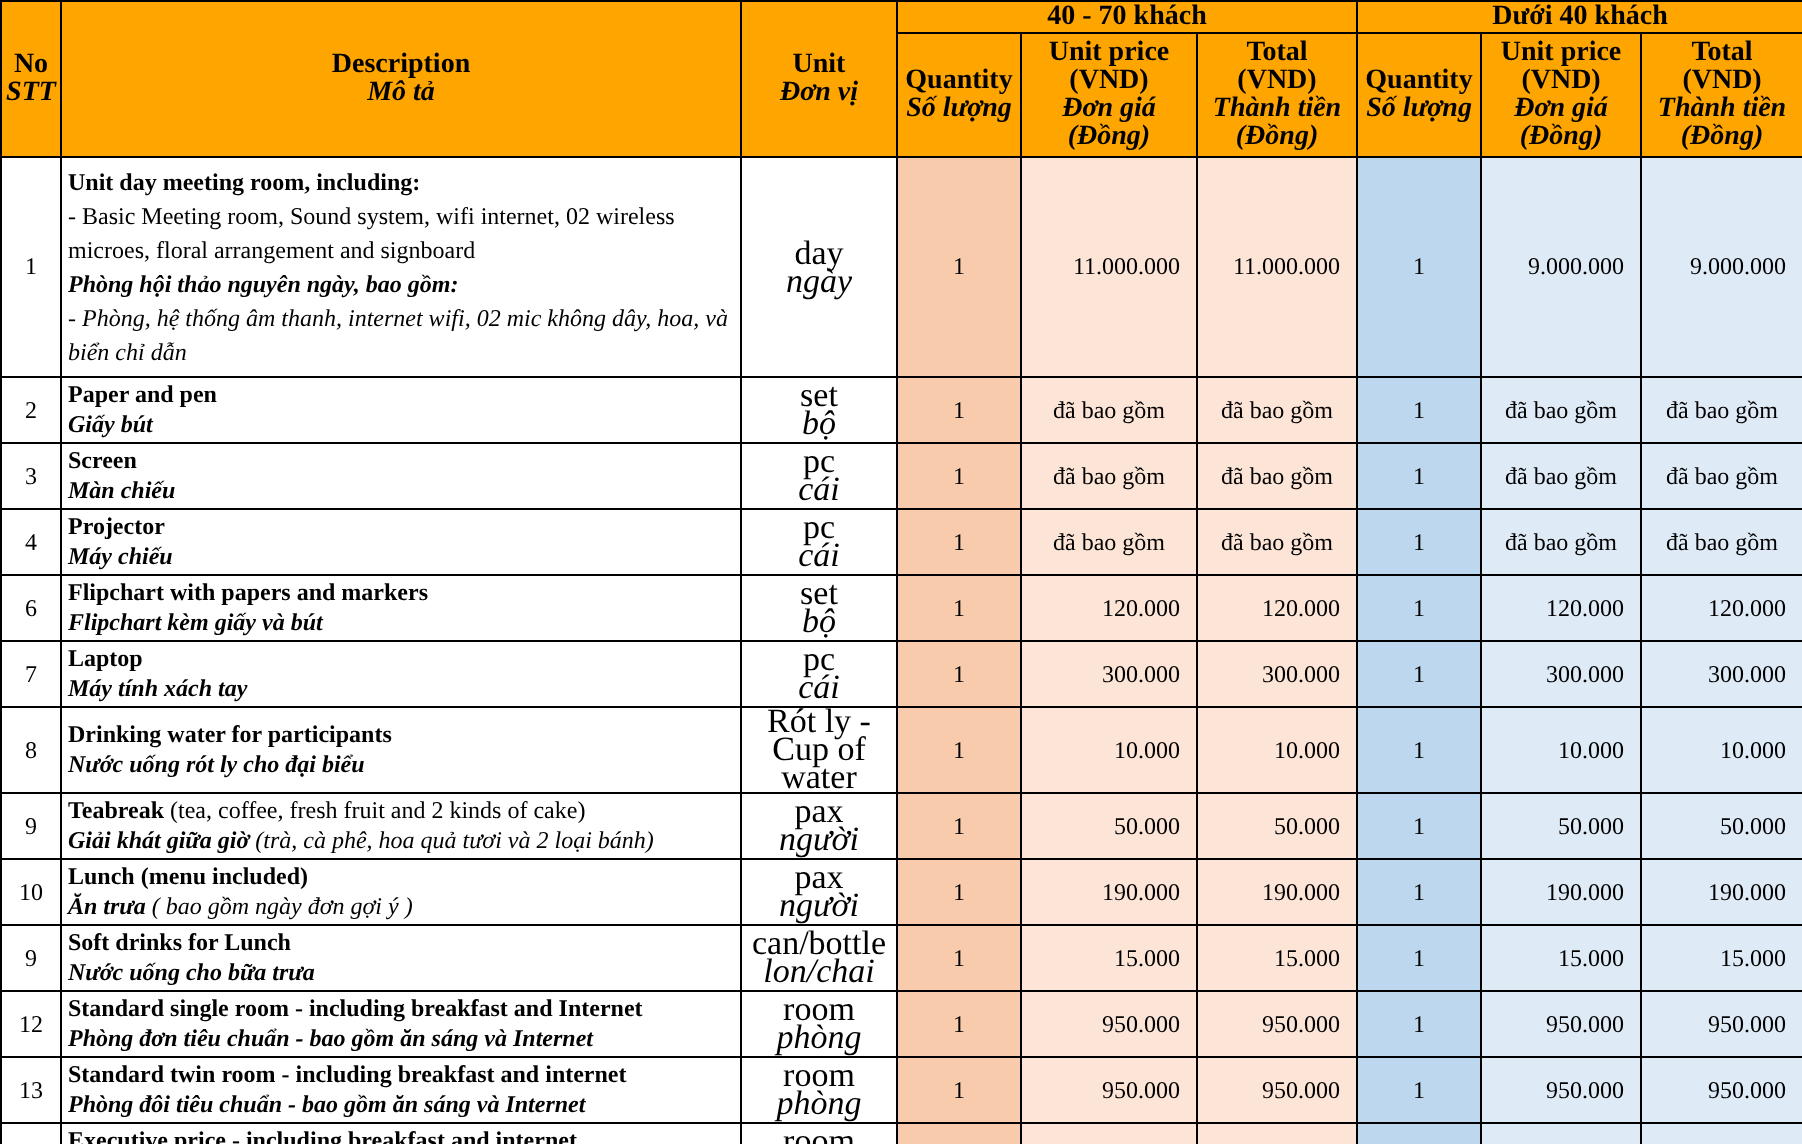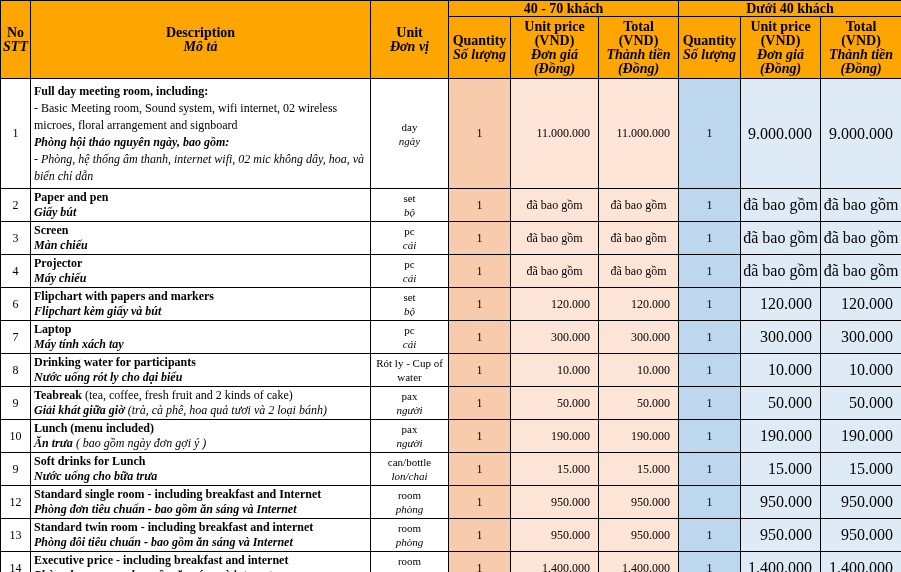--- a/index.html
+++ b/index.html
@@ -26,26 +26,26 @@
   .b { font-weight:bold; }
   .i { font-style:italic; }
 
   
   tbody tr { height:32px; }
   tbody tr.tall { height:110px; }
   .c-no { text-align:center; font-size:12px; }
   .c-desc { text-align:left; padding:1px 3px; font-size:12px; }
   .c-desc .line { line-height:15px; }
   tr.tall .c-desc .line { line-height:17px; }
-  .c-unit { text-align:center; font-size:11px; }
+  .c-unit { text-align:center; font-size:17px; }
   .c-unit .line { line-height:14px; }
   .c-qty40  { background:var(--qty40_bg); font-size:12px; }
   .c-price40{ background:var(--price40_bg); font-size:12px;margin-top:22px; }
   .c-qtyu40 { background:var(--qty_u40_bg); font-size:12px; }
-  .c-priceu40{ background:var(--price_u40_bg); font-size:16px; }
+  .c-priceu40{ background:var(--price_u40_bg); font-size:12px; }
   td.center { text-align:center; }
   td.num { text-align:right; padding-right:8px; }
 </style>
 </head>
 <body>
 
 <table>
   <colgroup>
     <col style="width:30px">
     <col style="width:340px">
@@ -106,21 +106,21 @@
         <div>(VND)</div>
         <div class="bi">Thành tiền</div>
         <div class="bi">(Đồng)</div>
       </td>
     </tr>
   </thead>
   <tbody>
       <tr class="tall">
         <td class="c-no">1</td>
         <td class="c-desc">
-          <div class="line"><span class="b">Full day meeting room, including:</span></div>
+          <div class="line"><span class="b">Unit day meeting room, including:</span></div>
           <div class="line"><span>- Basic Meeting room, Sound system, wifi internet, 02 wireless microes, floral arrangement and signboard</span></div>
           <div class="line"><span class="bi">Phòng hội thảo nguyên ngày, bao gồm:</span></div>
           <div class="line"><span class="i">- Phòng, hệ thống âm thanh, internet wifi, 02 mic không dây, hoa, và biển chỉ dẫn</span></div>
         </td>
         <td class="c-unit">
           <div class="line"><span>day</span></div>
           <div class="line"><span class="i">ngày</span></div>
         </td>
         <td class="c-qty40 center">1</td>
         <td class="c-price40 num">11.000.000</td>

